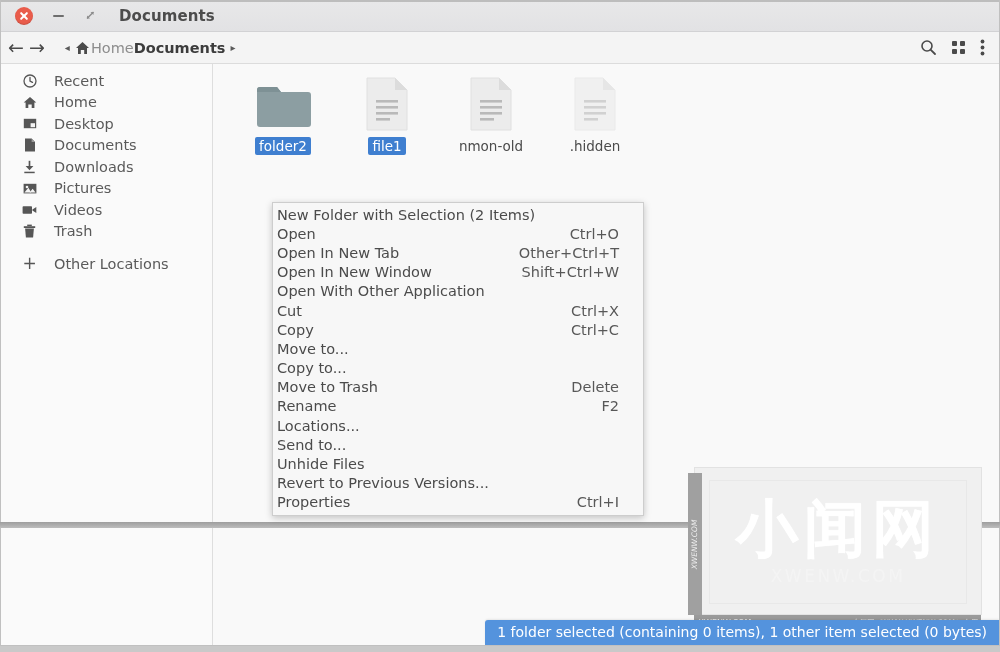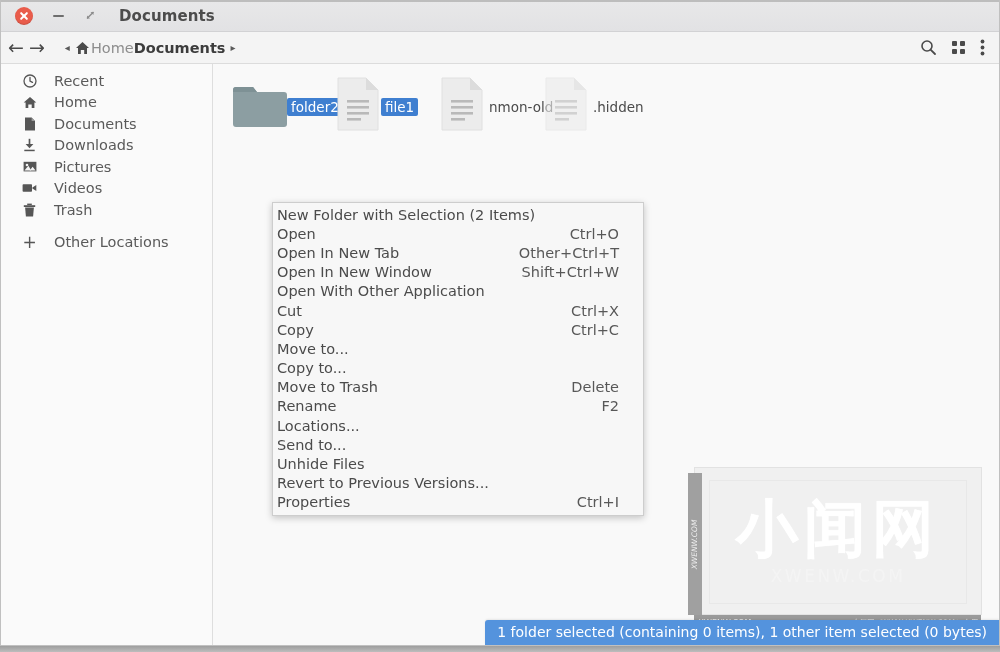--- a/index.html
+++ b/index.html
@@ -4,21 +4,21 @@
 <style>
   * { box-sizing: border-box; margin: 0; padding: 0; }
   html, body {
     width: 1000px; height: 652px;
     overflow: hidden;
     background: #c9c9c9;
     font-family: "DejaVu Sans", "Liberation Sans", sans-serif;
   }
   #root {
     position: relative;
-    width: 1000px; height: 652px;
+    width: 1000px; height: 528px;
     background: #eab308;
   }
 
   
   .window {
     position: absolute;
     left: 0; top: 0;
     width: 1000px; height: 646px;
     background: #f6f6f6;
     border: 1px solid #c0c0c0;
@@ -151,21 +151,21 @@
     flex: 1;
     background: #f9f9f9;
   }
   .icon-grid {
     display: flex;
     padding: 8px 0 0 18px;
     gap: 0;
   }
   .file-item {
     width: 104px;
-    display: flex; flex-direction: row; align-items: center;
+    display: flex; flex-direction: column; align-items: center;
     cursor: pointer;
     padding-top: 4px;
   }
   .fi-art { height: 56px; display:flex; align-items:flex-end; justify-content:center; }
   .fi-label {
     margin-top: 5px;
     font-size: 13.5px;
     color: #4b4b4b;
     padding: 1px 4px;
     border-radius: 2px;
@@ -369,20 +369,29 @@
 
         <div class="side-item">
           <span class="si-ico">
             <svg width="14" height="13" viewBox="0 0 14 13">
               <path d="M7 1 L13.3 6.6 L11.4 6.6 L11.4 12 L8.7 12 L8.7 8.4 L5.3 8.4 L5.3 12 L2.6 12 L2.6 6.6 L0.7 6.6 Z" fill="#565656"></path>
             </svg>
           </span>
           <span>Home</span>
         </div>
 
+        <div class="side-item">
+          <span class="si-ico">
+            <svg width="14" height="13" viewBox="0 0 14 13">
+              <rect x="0.8" y="1.8" width="12.4" height="9.4" fill="#565656"></rect>
+              <rect x="7.6" y="6.2" width="4.4" height="4" fill="#f4f4f4"></rect>
+            </svg>
+          </span>
+          <span>Desktop</span>
+        </div>
 
         <div class="side-item">
           <span class="si-ico">
             <svg width="12" height="14" viewBox="0 0 12 14">
               <path d="M1 0.6 L7.6 0.6 L11 4 L11 13.4 L1 13.4 Z" fill="#565656"></path>
               <path d="M7.6 0.6 L7.6 4 L11 4 Z" fill="#9a9a9a"></path>
             </svg>
           </span>
           <span>Documents</span>
         </div>

